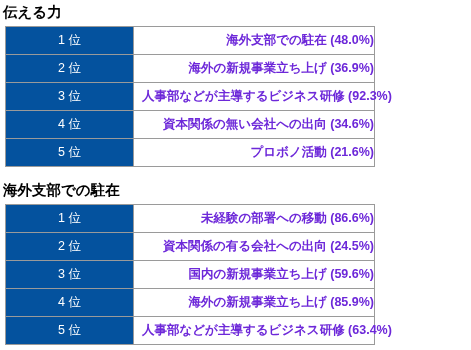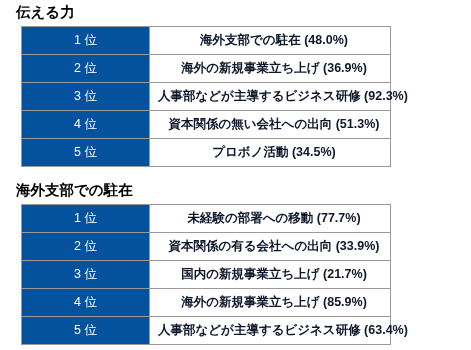--- a/index.html
+++ b/index.html
@@ -31,26 +31,25 @@
   .section-heading {
     position: absolute;
     left: 3px;
     top: 3px;
     font-size: 14.5px;
     font-weight: bold;
     line-height: 18px;
     letter-spacing: 0px;
     white-space: nowrap;
     color: #000000;
-    margin-left: 13px;
   }
 
   .rank-table {
     position: absolute;
-    left: 21px;
+    left: 5px;
     top: 26px;
     width: 370px;
     border-collapse: collapse;
     table-layout: fixed;
   }
   .rank-table tr { height: 28px; }
 
   .rank-cell {
     width: 128px;
     background: #04529E;
@@ -59,22 +58,22 @@
     vertical-align: middle;
     font-size: 12.5px;
     font-weight: normal;
     border: 1px solid #9a9a9a;
     padding: 0;
     height: 28px;
     box-sizing: border-box;
   }
   .label-cell {
     background: #ffffff;
-    color: #0f172a;
-    text-align: center;
+    color: #6d28d9;
+    text-align: right;
     vertical-align: middle;
     font-size: 12.5px;
     font-weight: bold;
     border: 1px solid #9a9a9a;
     padding: 0 0 0 8px;
     height: 28px;
     box-sizing: border-box;
     white-space: nowrap;
   }
 </style>
@@ -94,45 +93,45 @@
         <tr>
           <td class="rank-cell">2 位</td>
           <td class="label-cell">海外の新規事業立ち上げ (36.9%)</td>
         </tr>
         <tr>
           <td class="rank-cell">3 位</td>
           <td class="label-cell">人事部などが主導するビジネス研修 (92.3%)</td>
         </tr>
         <tr>
           <td class="rank-cell">4 位</td>
-          <td class="label-cell">資本関係の無い会社への出向 (51.3%)</td>
+          <td class="label-cell">資本関係の無い会社への出向 (34.6%)</td>
         </tr>
         <tr>
           <td class="rank-cell">5 位</td>
-          <td class="label-cell">プロボノ活動 (34.5%)</td>
+          <td class="label-cell">プロボノ活動 (21.6%)</td>
         </tr>
       </tbody>
     </table>
   </div>
 
   <div class="section" id="section-1">
     <div class="section-heading">海外支部での駐在</div>
     <table class="rank-table">
       <tbody>
         <tr>
           <td class="rank-cell">1 位</td>
-          <td class="label-cell">未経験の部署への移動 (77.7%)</td>
+          <td class="label-cell">未経験の部署への移動 (86.6%)</td>
         </tr>
         <tr>
           <td class="rank-cell">2 位</td>
-          <td class="label-cell">資本関係の有る会社への出向 (33.9%)</td>
+          <td class="label-cell">資本関係の有る会社への出向 (24.5%)</td>
         </tr>
         <tr>
           <td class="rank-cell">3 位</td>
-          <td class="label-cell">国内の新規事業立ち上げ (21.7%)</td>
+          <td class="label-cell">国内の新規事業立ち上げ (59.6%)</td>
         </tr>
         <tr>
           <td class="rank-cell">4 位</td>
           <td class="label-cell">海外の新規事業立ち上げ (85.9%)</td>
         </tr>
         <tr>
           <td class="rank-cell">5 位</td>
           <td class="label-cell">人事部などが主導するビジネス研修 (63.4%)</td>
         </tr>
       </tbody>

